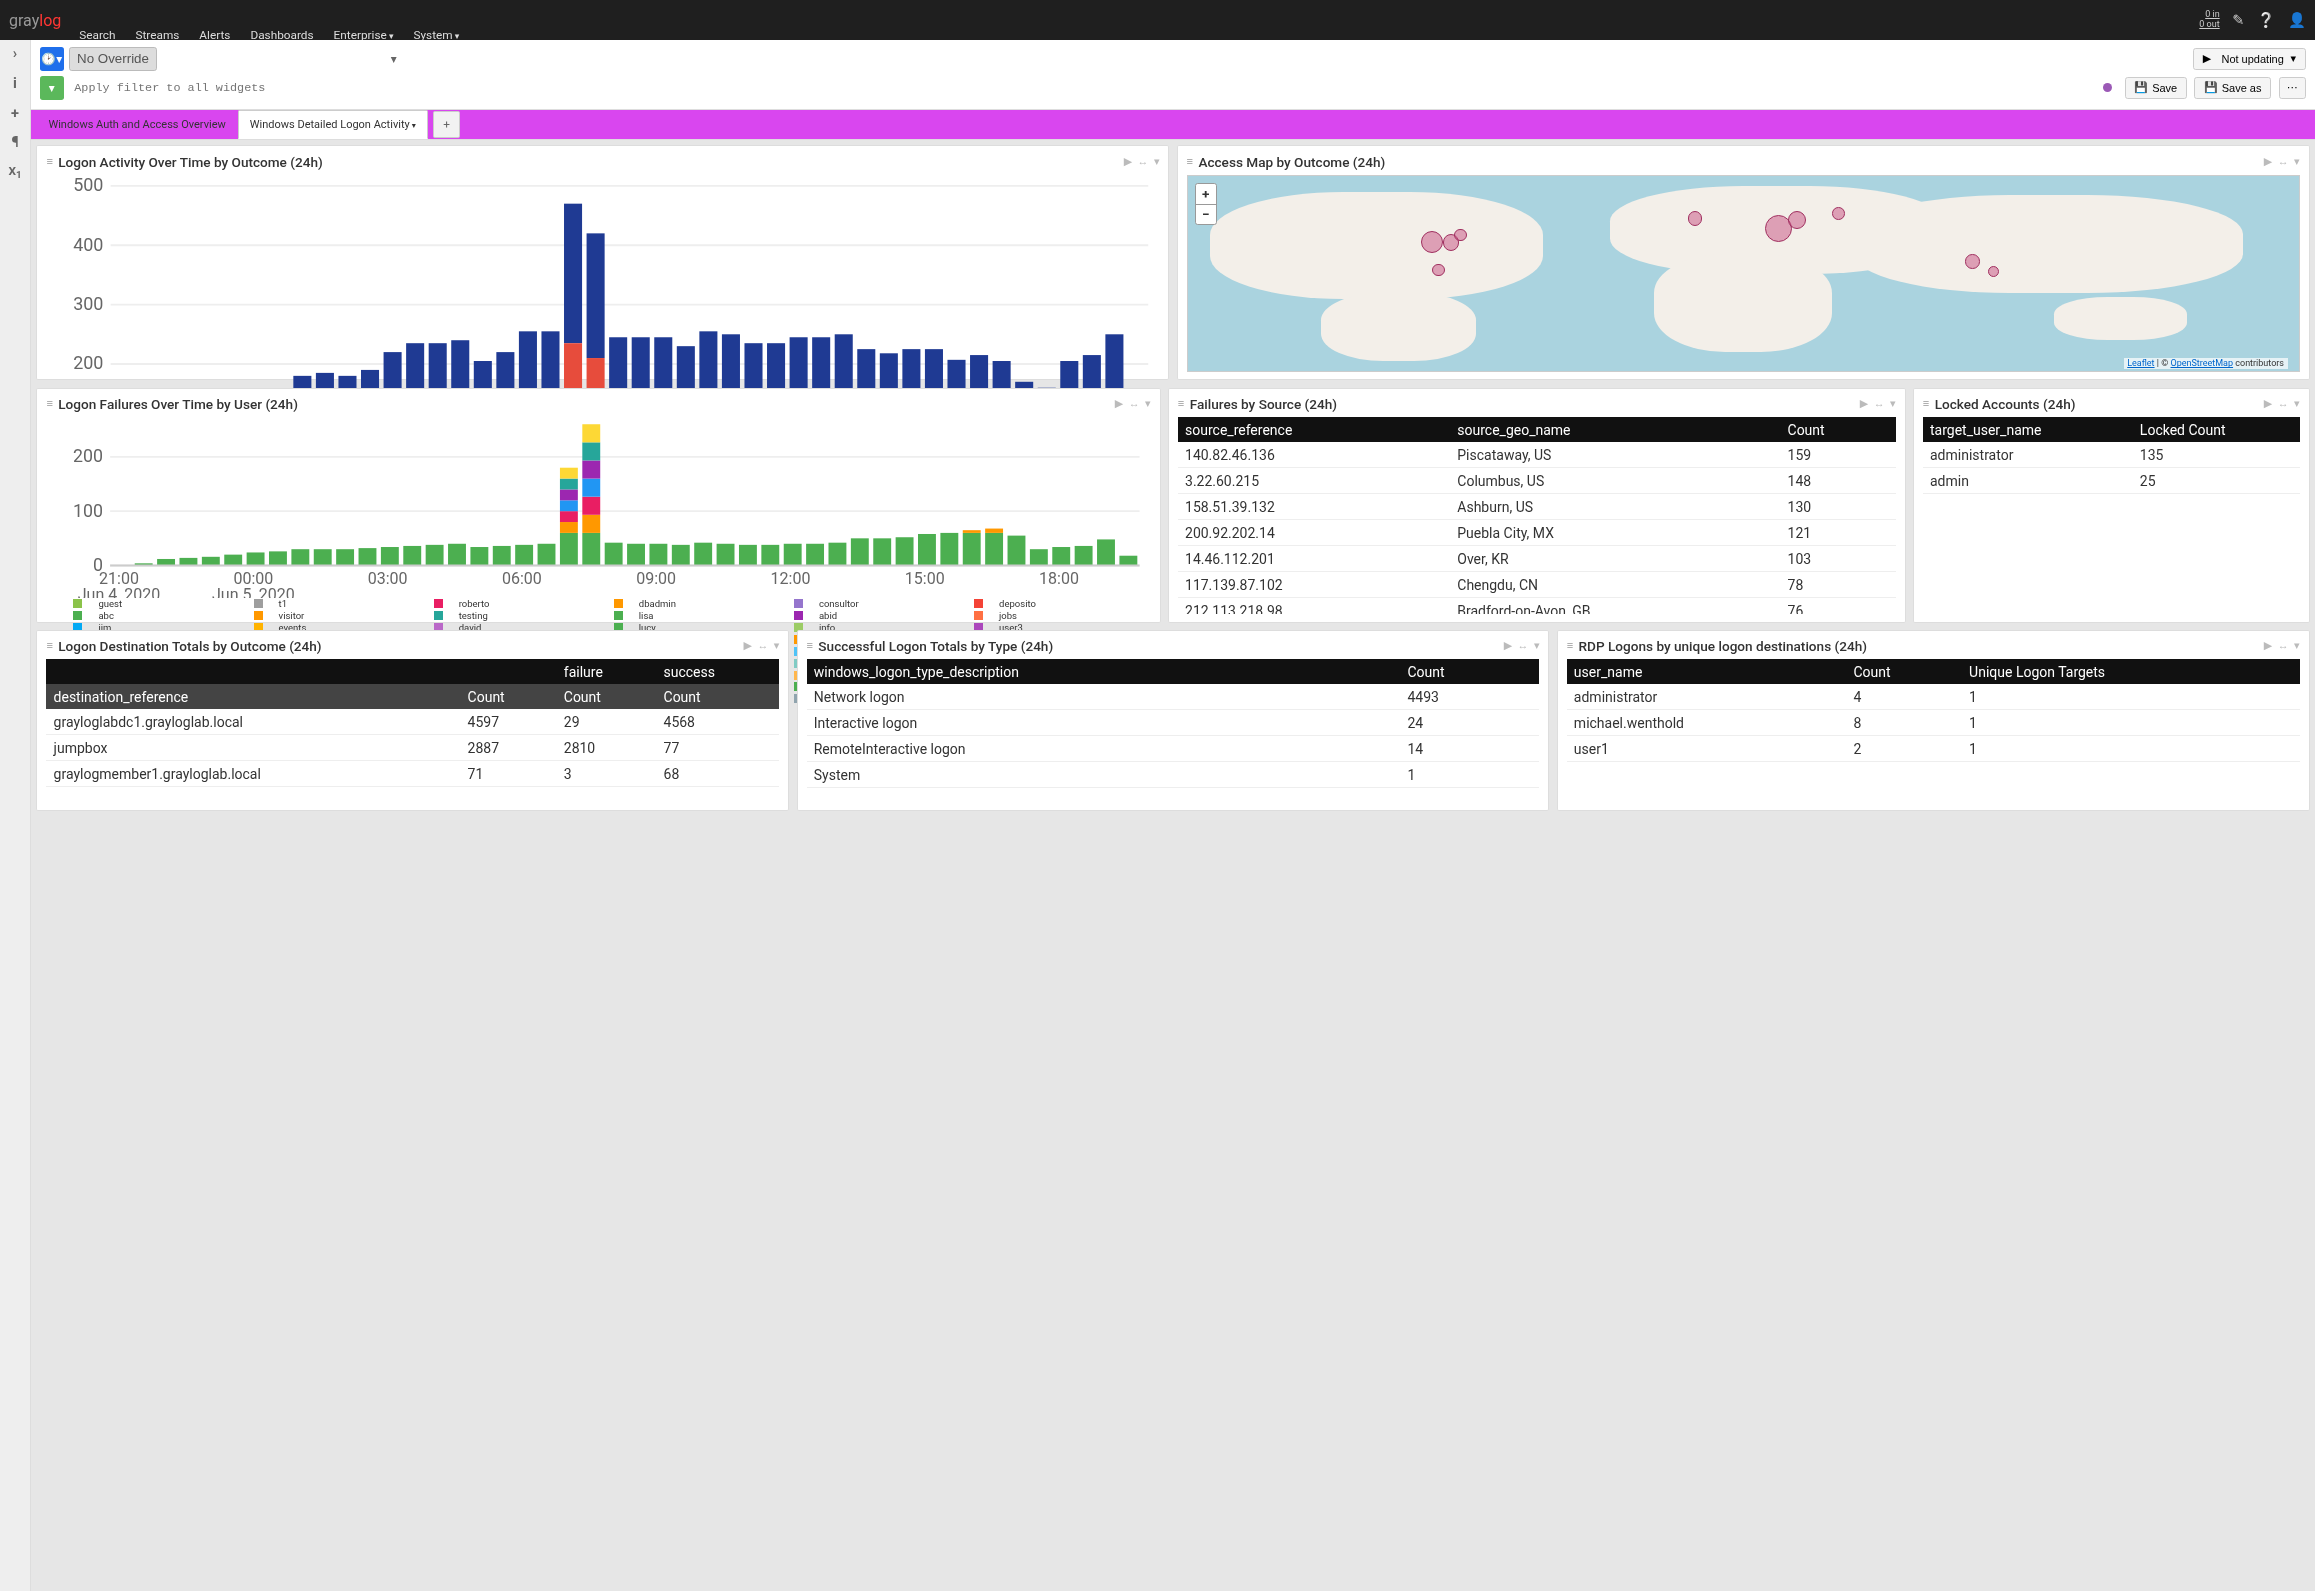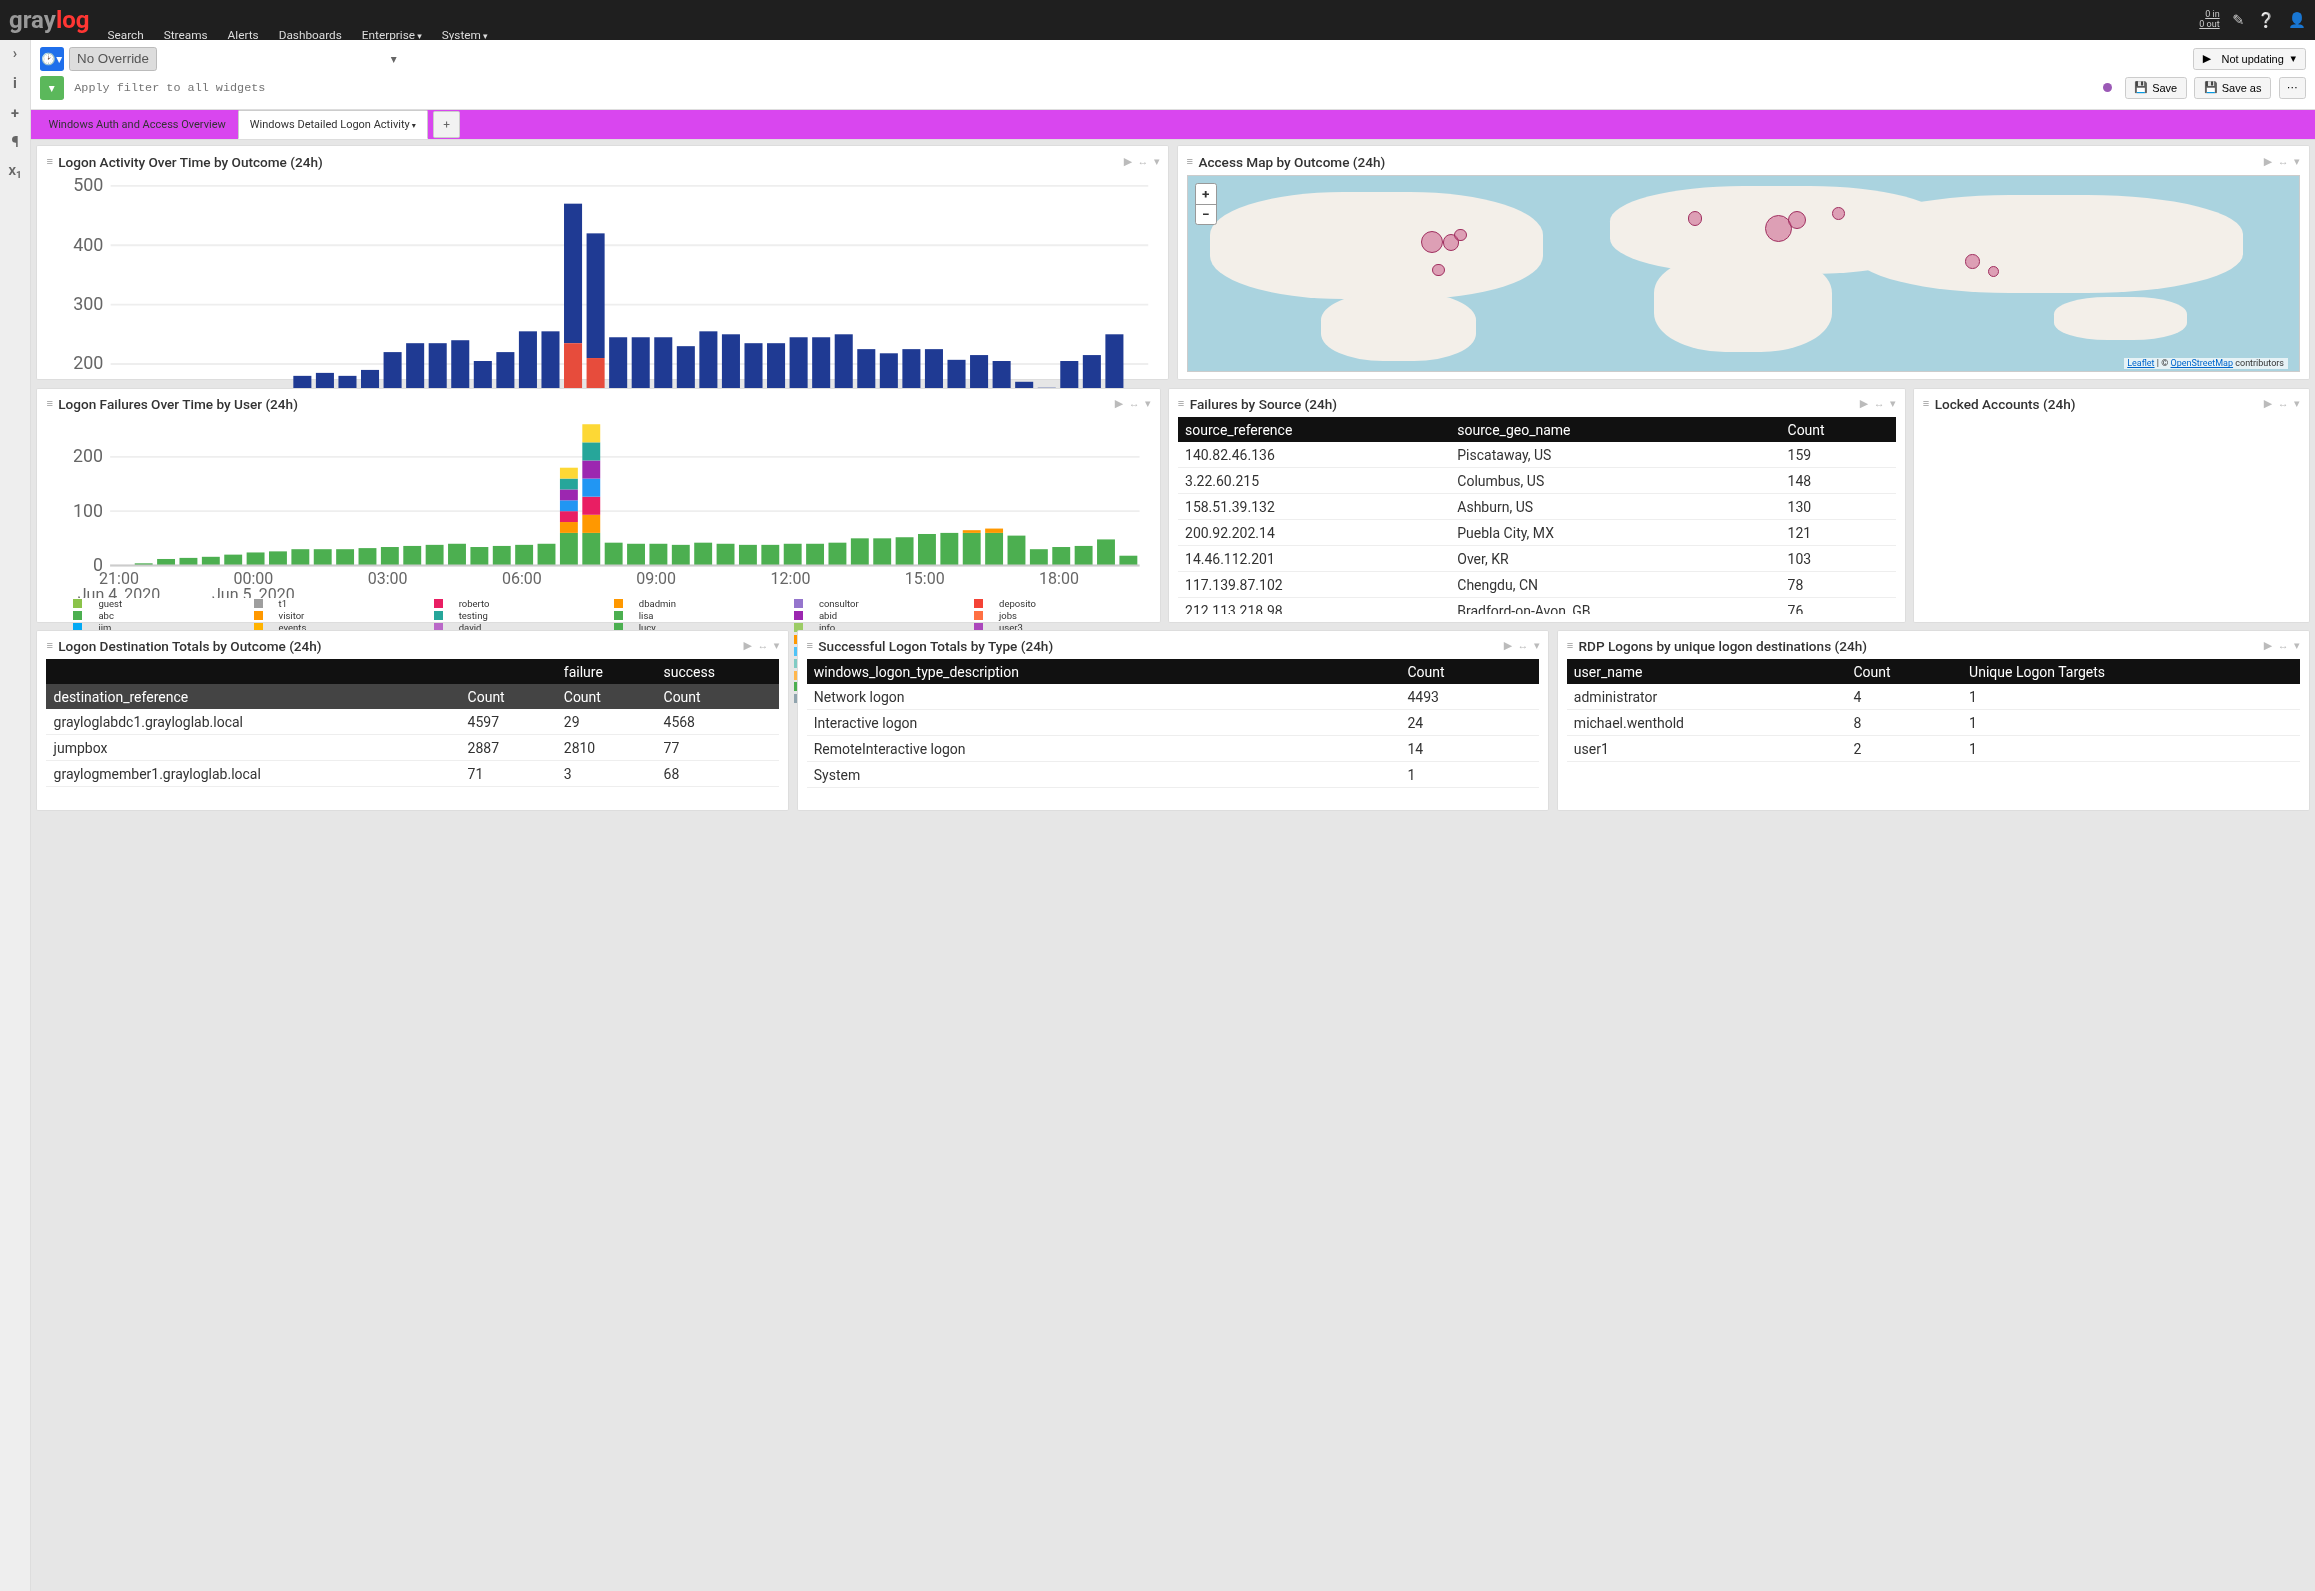--- a/index.html
+++ b/index.html
@@ -1,18 +1,18 @@
 <!DOCTYPE html>
 <html style="font-size:14.5px"><head>
 <meta charset="utf-8">
 <style>
 * { box-sizing: border-box; margin: 0; padding: 0; }
 body { font-family: -apple-system, BlinkMacSystemFont, "Segoe UI", Roboto, sans-serif; font-size: 11.8px; background: #eee; color: #333; }
 .topbar { background: #1f1f1f; color: #fff; display: flex; align-items: center; height: 40px; padding: 0 9px; }
-.logo { font-size: 24px; font-weight: 700; margin-right: 18px; }
+.logo { font-size: 16px; font-weight: 400; margin-right: 18px; }
 .logo .gray { color: #999; }
 .logo .log { color: #ff3633; }
 .topnav { display: flex; gap: 20px; flex: 1; }
 .topnav a { color: #ddd; text-decoration: none; font-size: 11.8px; margin-top: 29px; }
 .nav-caret::after { content: " ▾"; font-size: 9px; }
 .topright { display: flex; align-items: center; gap: 12.7px; color: #ccc; font-size: 11px; }
 .io-counts { text-align: right; line-height: 1.1; font-size: 9px; }
 .io-counts .u { text-decoration: underline; }
 .topright .ticon { font-size: 14.5px; cursor: pointer; }
 
@@ -710,20 +710,38 @@
         <div class="widget" style="height:235px;flex:1 1 17%">
           <div class="widget-header">
             <span class="whamb">≡</span>
             <span class="wtitle">Locked Accounts (24h)</span>
             <div class="wactions">
                 <span>▶</span>
                 <span>↔</span>
                 <span>▾</span>
               </div>
           </div>
+          <table class="wtable">
+            <thead>
+                <tr>
+              <th>target_user_name</th>
+              <th>Locked Count</th>
+            </tr>
+              </thead>
+            <tbody id="tbl-locked">
+                <tr>
+                  <td>administrator</td>
+                  <td>135</td>
+                </tr>
+                <tr>
+                  <td>admin</td>
+                  <td>25</td>
+                </tr>
+              </tbody>
+          </table>
         </div>
       </div>
 
       <div class="dash-row">
         <div class="widget" style="height:181px;flex:1">
           <div class="widget-header">
             <span class="whamb">≡</span>
             <span class="wtitle">Logon Destination Totals by Outcome (24h)</span>
             <div class="wactions">
                 <span>▶</span>

